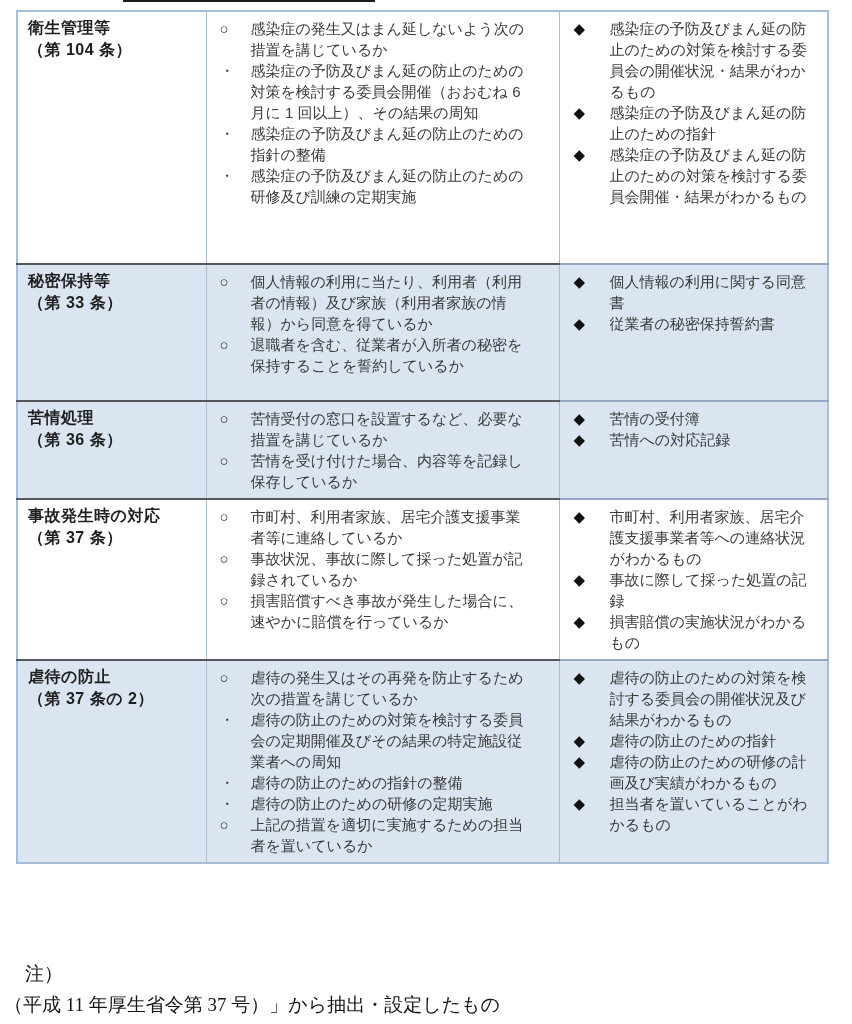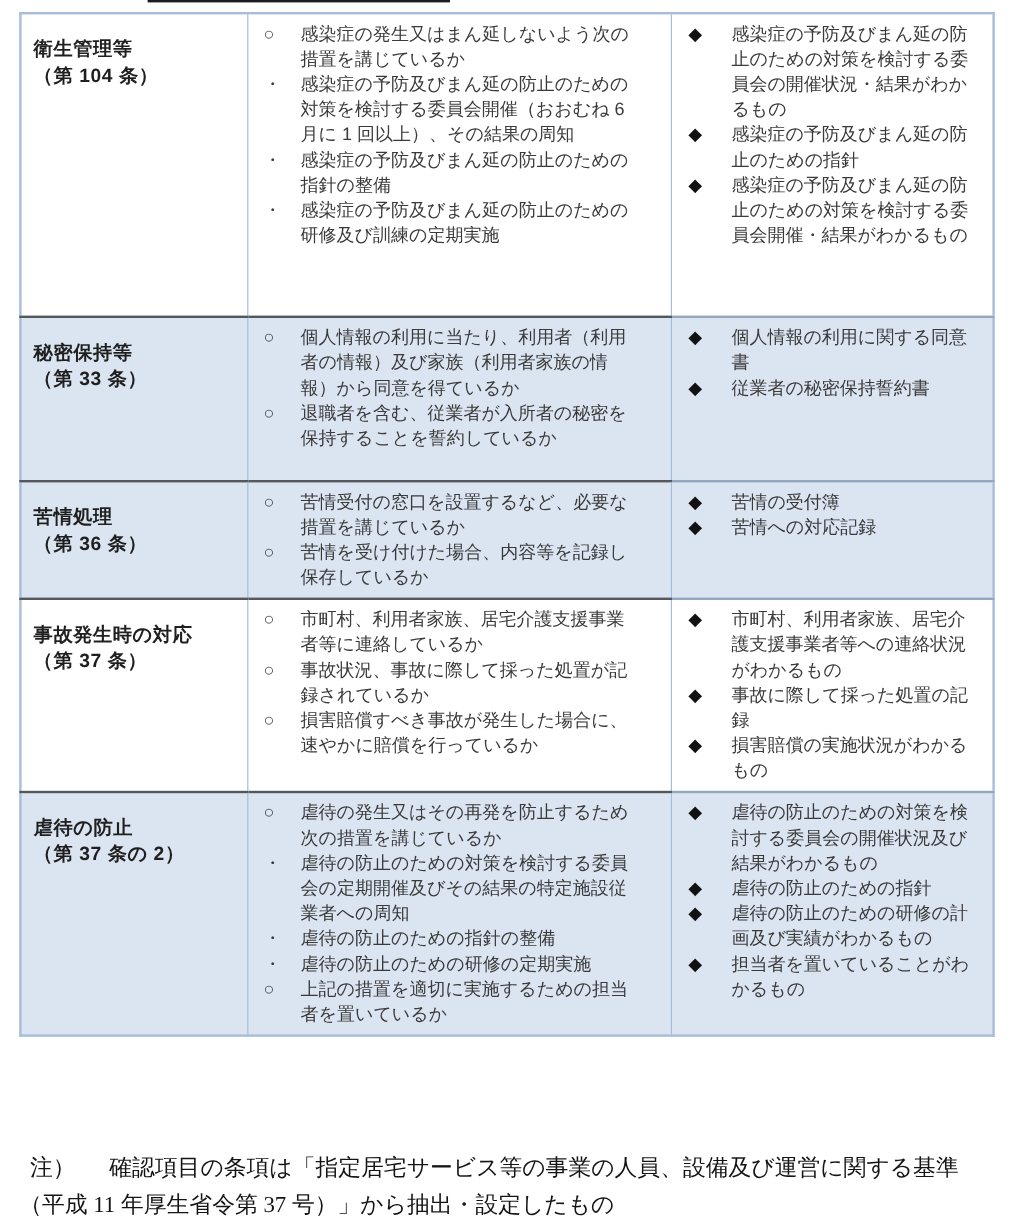--- a/index.html
+++ b/index.html
@@ -38,21 +38,21 @@
   td{
     vertical-align:top;
     background:var(--plain-bg);
     border-left:1px solid var(--light-border);
   }
   td:first-child{border-left:none;}
   tr.shaded td{background:var(--shaded-bg);margin-left:17px;}
   tr + tr td{border-top:2px solid var(--dark-border);}
   tr + tr td.evidence-cell{border-top:2px solid var(--evidence-border);}
   td.cat-cell{
-    padding:19px 4px 4px 10px;
+    padding:5px 4px 4px 10px;
     font-weight:bold;
     font-size:16px;line-height:22px;
     color:var(--heading-text);
     letter-spacing:0.5px;
   }
   td.items-cell{
     padding:6px 0 6px 0;
     font-size:15px;line-height:21px;
   }
   .item{display:flex;align-items:flex-start;}
@@ -67,21 +67,21 @@
   }
   .evidence-col .text{flex:1 1 auto;padding-right:16px;}
   .note{
     position:absolute;left:0;top:958px;width:852px;
     font-family:"Liberation Serif","DejaVu Serif",serif;
     font-size:19px;line-height:31px;
     color:#141414;
   }
   .note-line-1{padding-left:25px;display:flex;}
   .note-prefix{margin-right:28px;white-space:nowrap;}
-  .note-line-2{padding-left:16px;}
+  .note-line-2{padding-left:4px;}
 </style>
 </head>
 <body>
 
 <div class="page">
 
   <div class="top-remnant"></div>
 
   <table class="check-table">
     <colgroup>
@@ -259,18 +259,17 @@
               <span class="text">担当者を置いていることがわかるもの</span>
             </div>
           </td>
     </tr>
       </tbody>
   </table>
 
   <div class="note">
     <div class="note-line-1">
       <span class="note-prefix">注）</span>
-      <span>確認項目の条項は「指定居宅サービス等の事業の人員、設備及び運営に関する基準</span>
     </div>
     <div class="note-line-2">（平成 11 年厚生省令第 37 号）」から抽出・設定したもの</div>
   </div>
 
 </div>
 
 </body></html>

